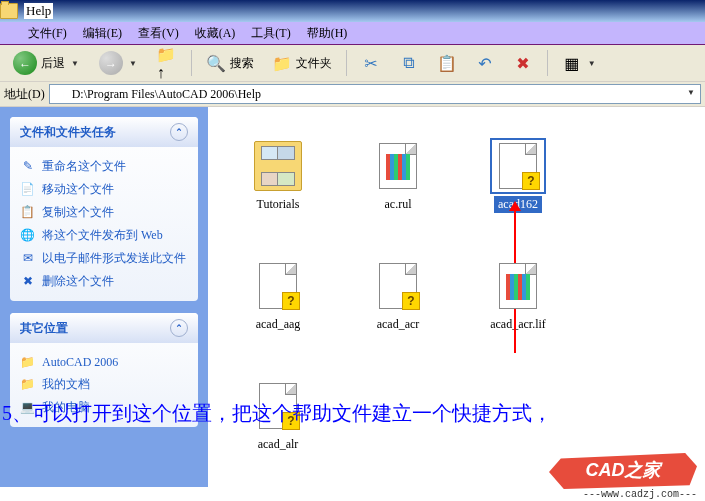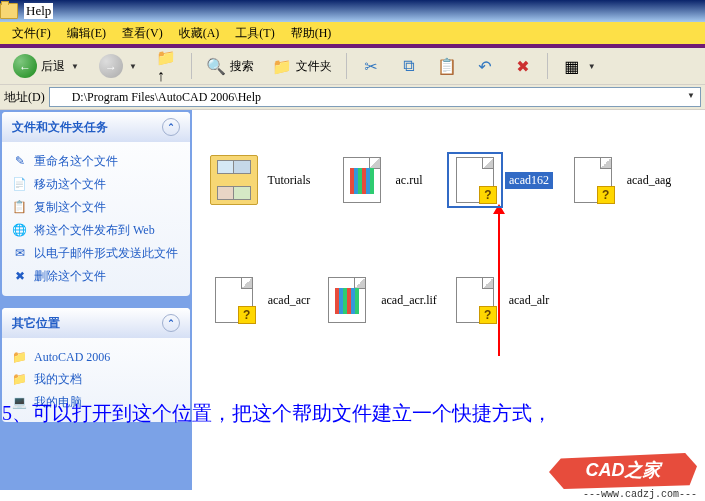--- a/index.html
+++ b/index.html
@@ -1,45 +1,45 @@
 <!DOCTYPE html>
 <html><head>
 <meta charset="utf-8">
 <style>
 html,body{margin:0;padding:0;font-family:"Microsoft YaHei",SimSun,Tahoma,sans-serif;font-size:12px;background:#fff;overflow:hidden}
 .window{width:705px;height:501px;position:relative}
 .titlebar{height:22px;background:linear-gradient(#0a246a,#a6caf0);display:flex;align-items:center;padding-left:0;color:#fff}
 .titlebar .folder-ico{width:16px;height:14px;background:#f7d774;border:1px solid #c8a030;border-radius:1px;margin-right:6px;position:relative}
 .titlebar .folder-ico:before{content:"";position:absolute;top:-3px;left:0;width:6px;height:3px;background:#f7d774;border:1px solid #c8a030;border-bottom:none}
 .titlebar-text{font-family:SimSun;font-size:13px;color:#000;background:#fff;padding:0 2px}
-.menubar{height:22px;background:#fde047;display:flex;align-items:center;padding-left:4px;border-bottom:4px solid #701a75}
+.menubar{height:22px;background:#c4b5fd;display:flex;align-items:center;padding-left:20px;border-bottom:1px solid #701a75}
 .menubar span{padding:3px 8px;cursor:default;font-family:SimSun}
 .toolbar{height:36px;background:#ece9d8;display:flex;align-items:center;padding:0 6px;border-bottom:1px solid #d4d0c8;gap:4px}
 .tb-btn{display:flex;align-items:center;gap:4px;padding:3px 6px;border:1px solid transparent;border-radius:3px;cursor:pointer}
 .nav-circle{width:24px;height:24px;border-radius:50%;display:flex;align-items:center;justify-content:center;color:#fff;font-weight:bold}
 .nav-back{background:radial-gradient(circle at 30% 30%,#7fc77f,#1a8a1a)}
 .nav-fwd{background:radial-gradient(circle at 30% 30%,#ddd,#aaa)}
 .drop-arrow{font-size:8px;color:#333;padding:0 2px}
 .sep{width:1px;height:26px;background:#c0c0c0;margin:0 3px}
 .tb-ico{width:20px;height:20px;display:flex;align-items:center;justify-content:center;font-size:16px}
 .addrbar{height:24px;background:#ece9d8;display:flex;align-items:center;padding:0 4px;border-bottom:1px solid #d4d0c8;gap:4px}
 .addrbar input{flex:1;height:18px;border:1px solid #7f9db9;padding:0 20px 0 22px;font-family:SimSun;font-size:12px}
 .addr-wrap{flex:1;position:relative;display:flex}
 .addr-wrap .folder-ico{position:absolute;left:3px;top:2px;width:14px;height:12px}
 .addr-wrap .drop-arrow{position:absolute;right:4px;top:4px}
 .content{display:flex;height:380px;background:#fff}
-.sidebar{width:188px;background:#7ba2e7;padding:2px;overflow:hidden}
+.sidebar{width:188px;background:#7ba2e7;padding:10px;overflow:hidden}
 .panel{background:linear-gradient(#fff,#eef3fb);border-radius:4px;margin-bottom:12px;overflow:hidden}
 .panel-hd{background:linear-gradient(#fff,#d6e0f5);padding:6px 10px;font-weight:bold;color:#215dc6;display:flex;justify-content:space-between;align-items:center;font-family:SimSun}
 .panel-hd .collapse{width:16px;height:16px;border:1px solid #a0b0d0;border-radius:50%;display:flex;align-items:center;justify-content:center;font-size:9px;color:#215dc6}
 .panel-body{padding:8px 10px}
 .task-item{display:flex;align-items:center;gap:6px;padding:3px 0;color:#215dc6;cursor:pointer;font-family:SimSun}
 .task-ico{width:16px;height:16px;display:flex;align-items:center;justify-content:center;font-size:12px}
 .files{flex:1;background:#fff;padding:10px;display:flex;flex-wrap:wrap;align-content:flex-start;gap:0;overflow:auto;position:relative}
-.file-item{width:120px;height:120px;display:flex;flex-direction:row;align-items:center;justify-content:center;gap:6px;cursor:pointer}
+.file-item{width:120px;height:120px;display:flex;flex-direction:column;align-items:center;justify-content:center;gap:6px;cursor:pointer}
 .file-item.selected .icon-wrap{outline:2px solid #316ac5;outline-offset:2px}
 .file-item.selected .label{background:#316ac5;color:#fff}
 .icon-wrap{width:48px;height:48px;display:flex;align-items:center;justify-content:center;position:relative}
 .doc-icon{width:36px;height:44px;background:#fff;border:1px solid #888;position:relative}
 .doc-icon:before{content:"";position:absolute;top:0;right:0;width:10px;height:10px;background:linear-gradient(135deg,#fff 50%,#ccc 50%);border-left:1px solid #888;border-bottom:1px solid #888}
 .doc-icon.question:after{content:"?";position:absolute;bottom:-2px;right:-4px;width:16px;height:16px;background:#ffd700;border:1px solid #cc9900;display:flex;align-items:center;justify-content:center;font-weight:bold;color:#664400;font-size:12px}
 .doc-icon.grid:after{content:"";position:absolute;top:10px;left:6px;right:6px;bottom:8px;background:repeating-linear-gradient(90deg,#e74c3c 0 4px,#3498db 4px 8px,#2ecc71 8px 12px),repeating-linear-gradient(0deg,transparent 0 4px,#fff 4px 6px)}
 .folder-thumb{width:56px;height:48px;background:#f7d774;border:1px solid #c8a030;border-radius:2px;position:relative;overflow:hidden}
 .folder-thumb .thumb{position:absolute;background:#d5e8f5;border:1px solid #888}
 .label{text-align:center;font-family:SimSun;padding:1px 4px}

